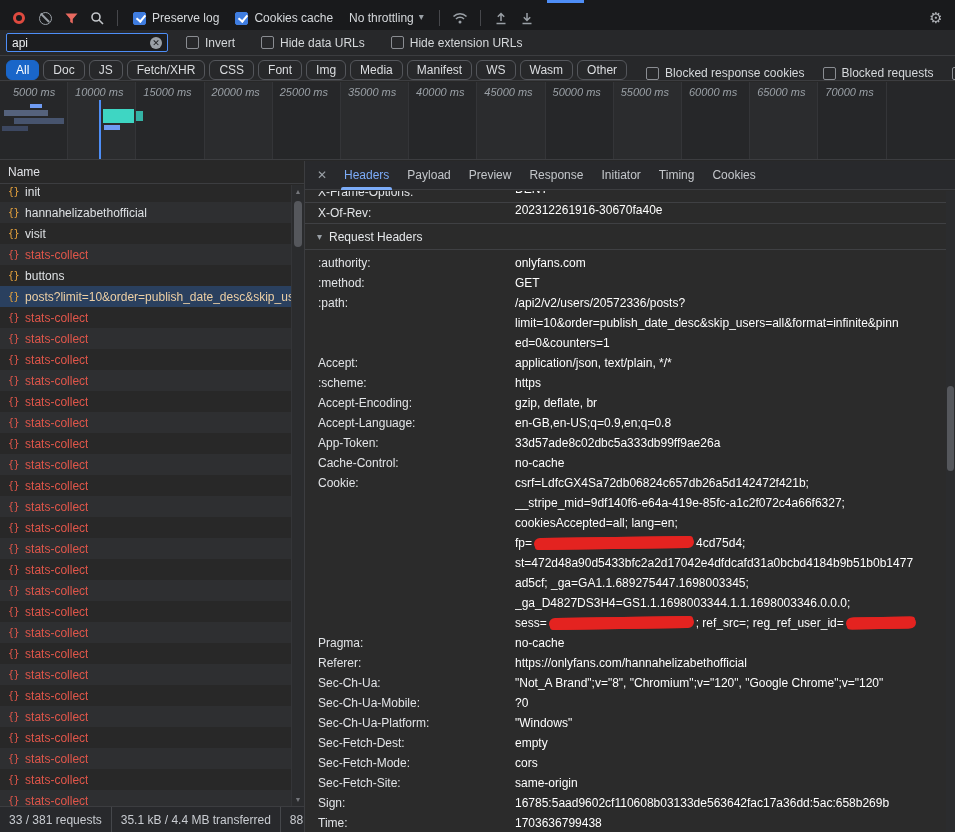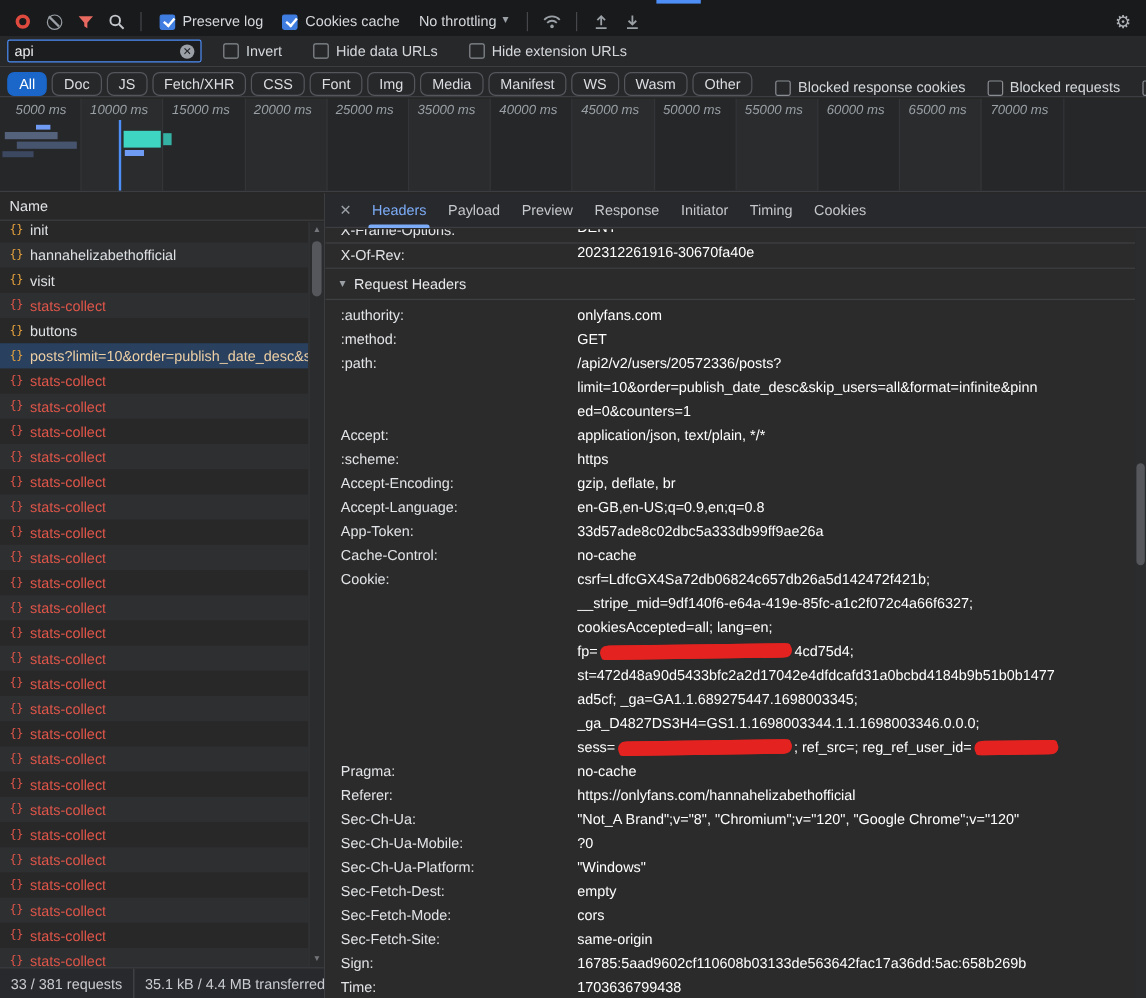--- a/index.html
+++ b/index.html
@@ -55,21 +55,21 @@
   .b2 { left:14px; top:36px; width:50px; height:6px; background:#47546e; }
   .b3 { left:2px; top:44px; width:26px; height:5px; background:#3c4760; }
   .b4 { left:30px; top:22px; width:12px; height:4px; background:#6f9bf2; }
   .sel-line { left:99px; top:18px; bottom:0; width:2px; background:#4e8ef7; }
   .teal1 { left:103px; top:27px; width:31px; height:14px; background:#3ed6c3; }
   .teal2 { left:136px; top:29px; width:7px; height:10px; background:#34b3a5; }
   .b5 { left:104px; top:43px; width:16px; height:5px; background:#6f9bf2; }
 
   
   .main { position:absolute; top:161px; left:0; right:0; bottom:0; display:flex; }
-  .left-panel { width:271px; flex:none; position:relative; background:#282828; border-right:1px solid #3c3d40; overflow:hidden; }
+  .left-panel { width:305px; flex:none; position:relative; background:#282828; border-right:1px solid #3c3d40; overflow:hidden; }
   .right-panel { flex:1; position:relative; background:#2b2b2b; overflow:hidden; }
 
   
   .name-header { height:23px; line-height:23px; padding-left:8px; border-bottom:1px solid #3c3d40; color:#e0e2e6; background:#282828; }
   .request-list { position:absolute; top:24px; left:0; right:13px; bottom:26px; overflow:hidden; }
   .req-row { height:21px; display:flex; align-items:center; padding-left:8px; gap:6px; overflow:hidden; }
   .req-row:nth-child(even) { background:#2e2f31; }
   .req-row:first-child { margin-top:-4px; }
   .req-icon { font-family:"DejaVu Sans Mono",monospace; font-size:10px; letter-spacing:-0.5px; color:#e8a33d; flex:none; }
   .req-label { white-space:nowrap; overflow:hidden; color:#dde0e3; }

